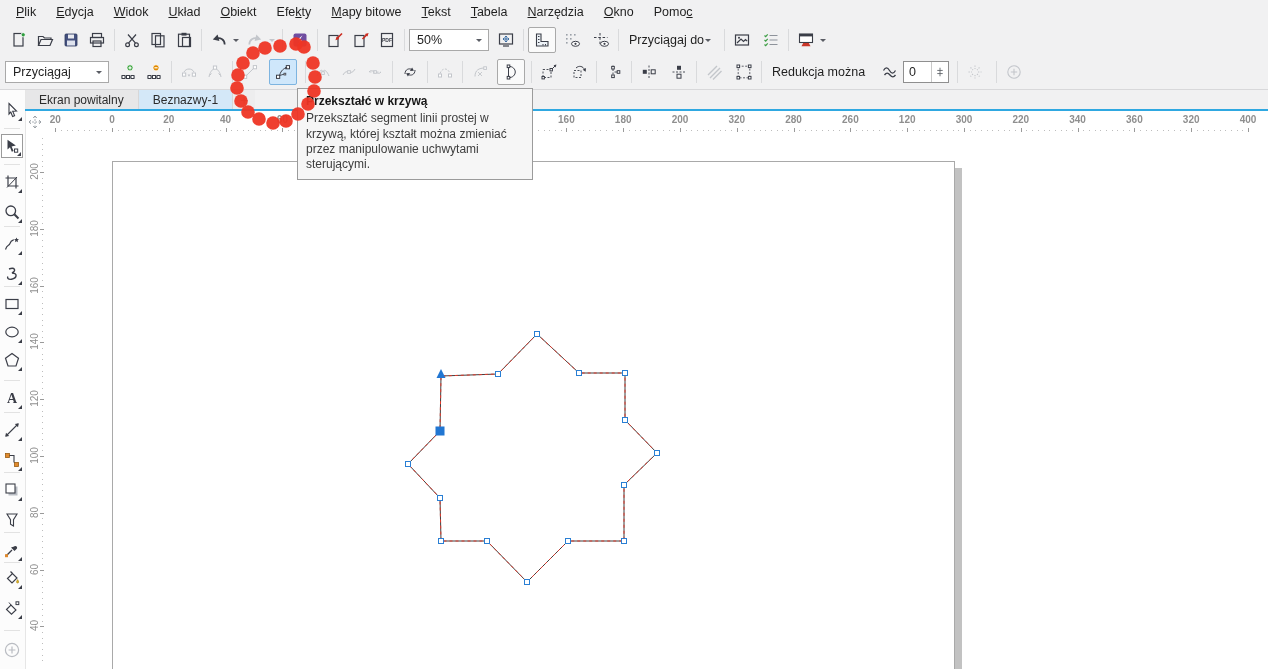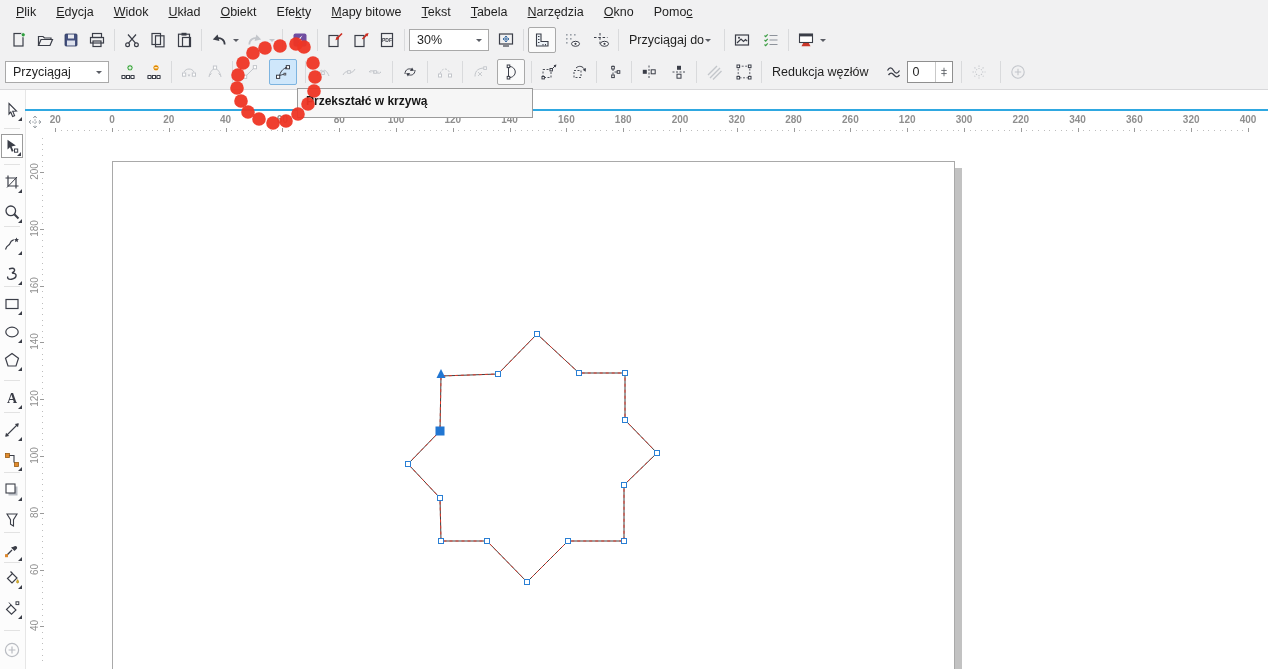--- a/index.html
+++ b/index.html
@@ -178,21 +178,21 @@
         </svg>
       </span>
     <span class="tbtn">
         <svg width="18" height="18" viewBox="0 0 18 18">
           <rect x="3.5" y="2.5" width="11" height="13" stroke="currentColor" fill="none" stroke-width="1.2"></rect>
           <text x="9" y="11.3" font-size="5" font-weight="bold" text-anchor="middle" fill="currentColor" font-family="Liberation Sans,sans-serif">PDF</text>
         </svg>
       </span>
     <span class="sep"></span>
     <span class="combo" style="width:80px">
-      <span>30%</span>
+      <span>50%</span>
       <span class="caret"></span>
     </span>
     <span class="tbtn" style="margin-left:4px">
         <svg width="18" height="18" viewBox="0 0 18 18">
           <rect x="2.5" y="3" width="13" height="10" stroke="currentColor" fill="none" stroke-width="1.2"></rect>
           <path d="M9,5 V11 M6,8 H12 M9,5 l-1.3,1.3 M9,5 l1.3,1.3 M9,11 l-1.3,-1.3 M9,11 l1.3,-1.3 M6,8 l1.3,-1.3 M6,8 l1.3,1.3 M12,8 l-1.3,-1.3 M12,8 l-1.3,1.3" stroke="#3c6ea5" stroke-width="1" fill="none"></path>
           <path d="M6,15 h6" stroke="currentColor" fill="none" stroke-width="1.2"></path>
         </svg>
       </span>
     <span class="sep"></span>
@@ -416,21 +416,21 @@
         <svg width="18" height="18" viewBox="0 0 18 18">
           <rect x="3.2" y="3.2" width="11.6" height="11.6" fill="none" stroke="currentColor" stroke-dasharray="2 1.5" stroke-width="0.8"></rect>
           <rect x="2" y="2" width="2.6" height="2.6" fill="#fff" stroke="currentColor"></rect>
           <rect x="13.4" y="2" width="2.6" height="2.6" fill="#fff" stroke="currentColor"></rect>
           <rect x="2" y="13.4" width="2.6" height="2.6" fill="#fff" stroke="currentColor"></rect>
           <rect x="13.4" y="13.4" width="2.6" height="2.6" fill="#fff" stroke="currentColor"></rect>
         </svg>
       </span>
     <span class="sep"></span>
     <span class="textbtn">
-      <span>Redukcja węzłów</span>
+      <span>Redukcja można</span>
     </span>
     <span class="tbtn" style="margin-left:6px">
         <svg width="18" height="18" viewBox="0 0 18 18">
           <path d="M2.5,7.5 C4.5,4 6.5,4 8.5,7.5 C10.5,11 12.5,11 14.5,7.5" fill="none" stroke="currentColor" stroke-width="1.3"></path>
           <path d="M3.5,12 C5.3,9.5 7,9.5 9,12 C11,14.5 12.7,14.5 14.5,12" fill="none" stroke="currentColor" stroke-width="1.3"></path>
         </svg>
       </span>
     <span class="spin">
       <span class="val">0</span>
       <span class="step">
@@ -447,20 +447,25 @@
       </span>
     <span class="sep" style="margin-left:8px"></span>
     <span class="tbtn dis">
         <svg width="18" height="18" viewBox="0 0 18 18">
           <circle cx="9" cy="9" r="6.2" fill="none" stroke="currentColor" stroke-width="1.1"></circle>
           <path d="M9,5.8 V12.2 M5.8,9 H12.2" stroke="currentColor" stroke-width="1.1" fill="none"></path>
         </svg>
       </span>
   </div>
 
+  <div class="docbar">
+      <span class="tab">Ekran powitalny</span>
+      <span class="tab active">Beznazwy-1</span>
+      <span class="newtab">+</span>
+    </div>
   <div class="blueline"></div>
 
   <div class="corner">
     <svg width="14" height="14" viewBox="0 0 14 14">
       <path d="M7,1 V13 M1,7 H13" stroke="#9aa0a6" stroke-width="1" stroke-dasharray="1.6 1.6" fill="none"></path>
       <path d="M7,1 l-1.8,2 M7,1 l1.8,2 M7,13 l-1.8,-2 M7,13 l1.8,-2 M1,7 l2,-1.8 M1,7 l2,1.8 M13,7 l-2,-1.8 M13,7 l-2,1.8" stroke="#9aa0a6" stroke-width="1" fill="none"></path>
     </svg>
   </div>
   <div class="hruler">
       <span class="hlabel" style="left: 10.2px;">20</span>
@@ -920,20 +925,21 @@
       <i class="tsep" style="top: 472px;"></i>
       <i class="tsep" style="top: 540px;"></i>
     </div>
 
   <div class="canvas">
     <div class="page" style="left: 67px; top: 28px; width: 841px; height: 600px;"></div>
   </div>
 
   <div class="tooltip">
     <div class="tt-title">Przekształć w krzywą</div>
+    <div class="tt-body">Przekształć segment linii prostej w krzywą, której kształt można zmieniać przez manipulowanie uchwytami sterującymi.</div>
   </div>
 
   <svg id="overlay" width="1268" height="669" viewBox="0 0 1268 669">
       <polygon points="537,334 579,373 625,373 625,420 657,453 624,485 624,541 568,541 527,582 487,541 441,541 440,498 408,464 440,431 441,376 498,374" fill="none" stroke="#3f3f3f" stroke-width="1"></polygon>
       <polygon points="537,334 579,373 625,373 625,420 657,453 624,485 624,541 568,541 527,582 487,541 441,541 440,498 408,464 440,431 441,376 498,374" fill="none" stroke="#e23a2c" stroke-width="1" stroke-dasharray="3 3"></polygon>
       <rect x="534.5" y="331.5" width="5" height="5" fill="#fff" stroke="#2a7fd4"></rect>
       <rect x="576.5" y="370.5" width="5" height="5" fill="#fff" stroke="#2a7fd4"></rect>
       <rect x="622.5" y="370.5" width="5" height="5" fill="#fff" stroke="#2a7fd4"></rect>
       <rect x="622.5" y="417.5" width="5" height="5" fill="#fff" stroke="#2a7fd4"></rect>
       <rect x="654.5" y="450.5" width="5" height="5" fill="#fff" stroke="#2a7fd4"></rect>

